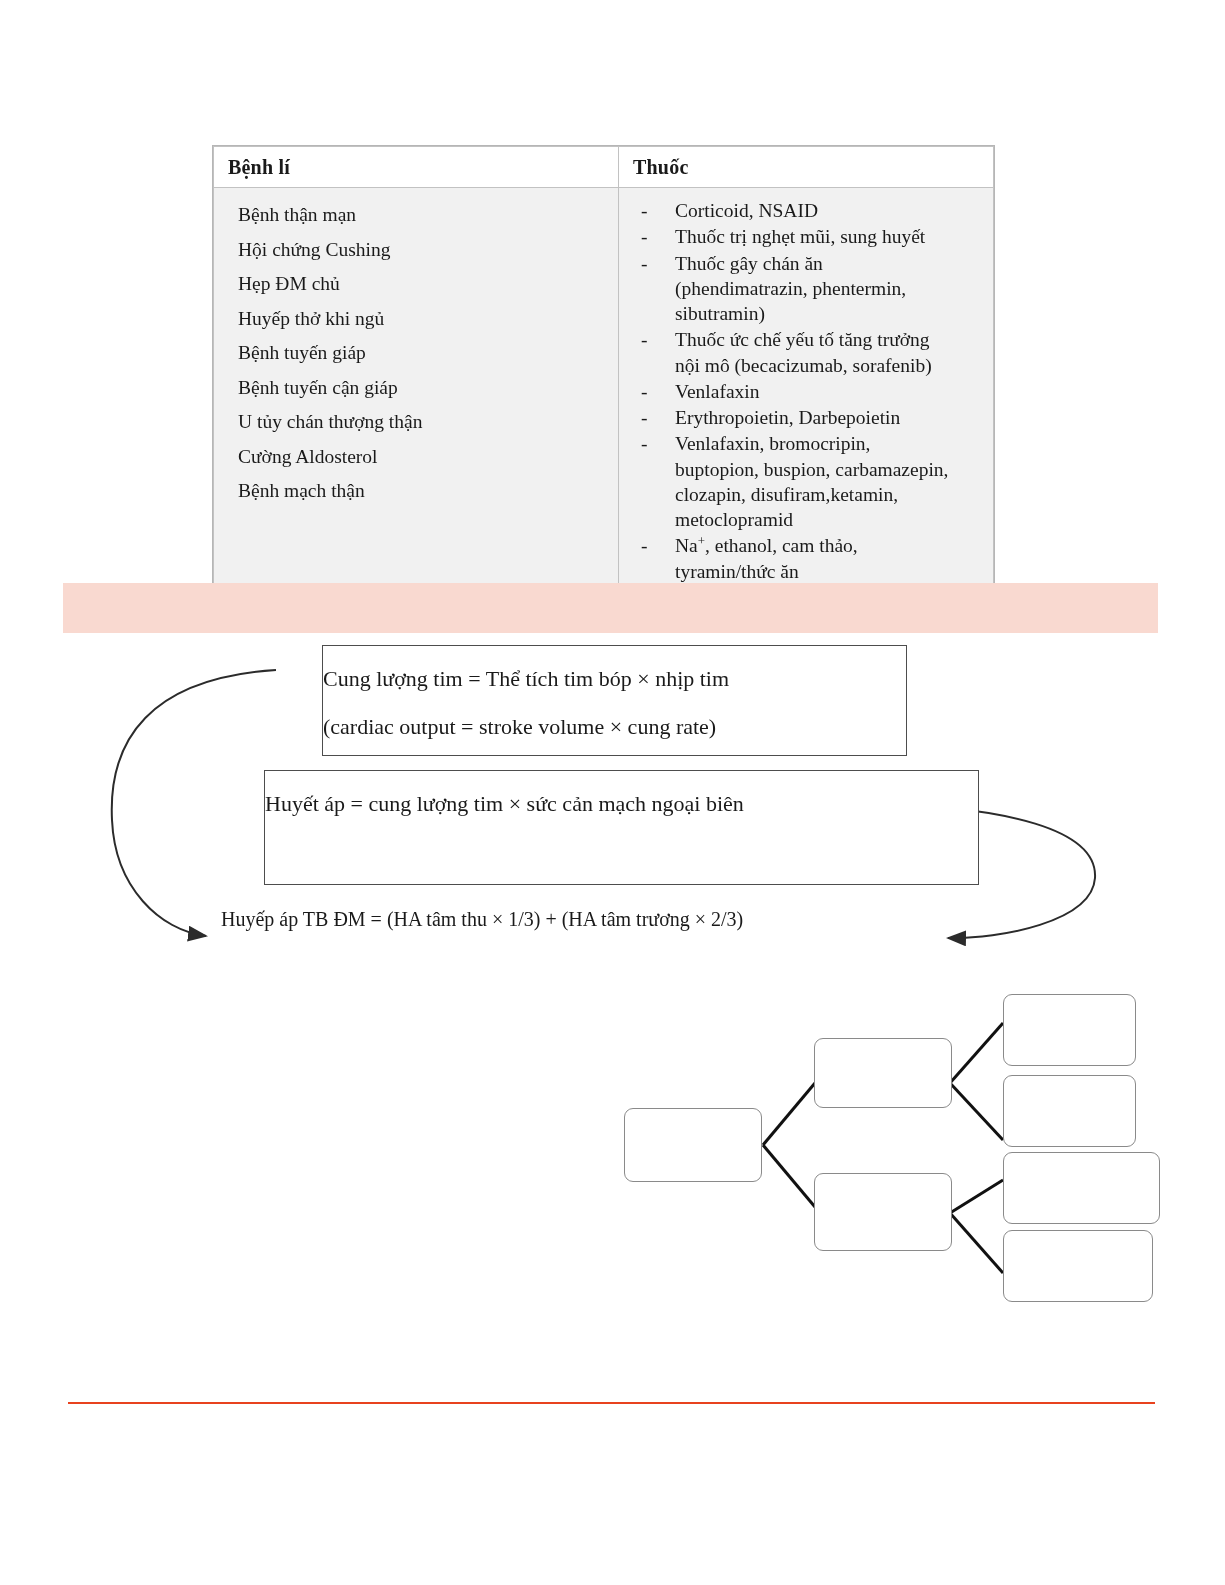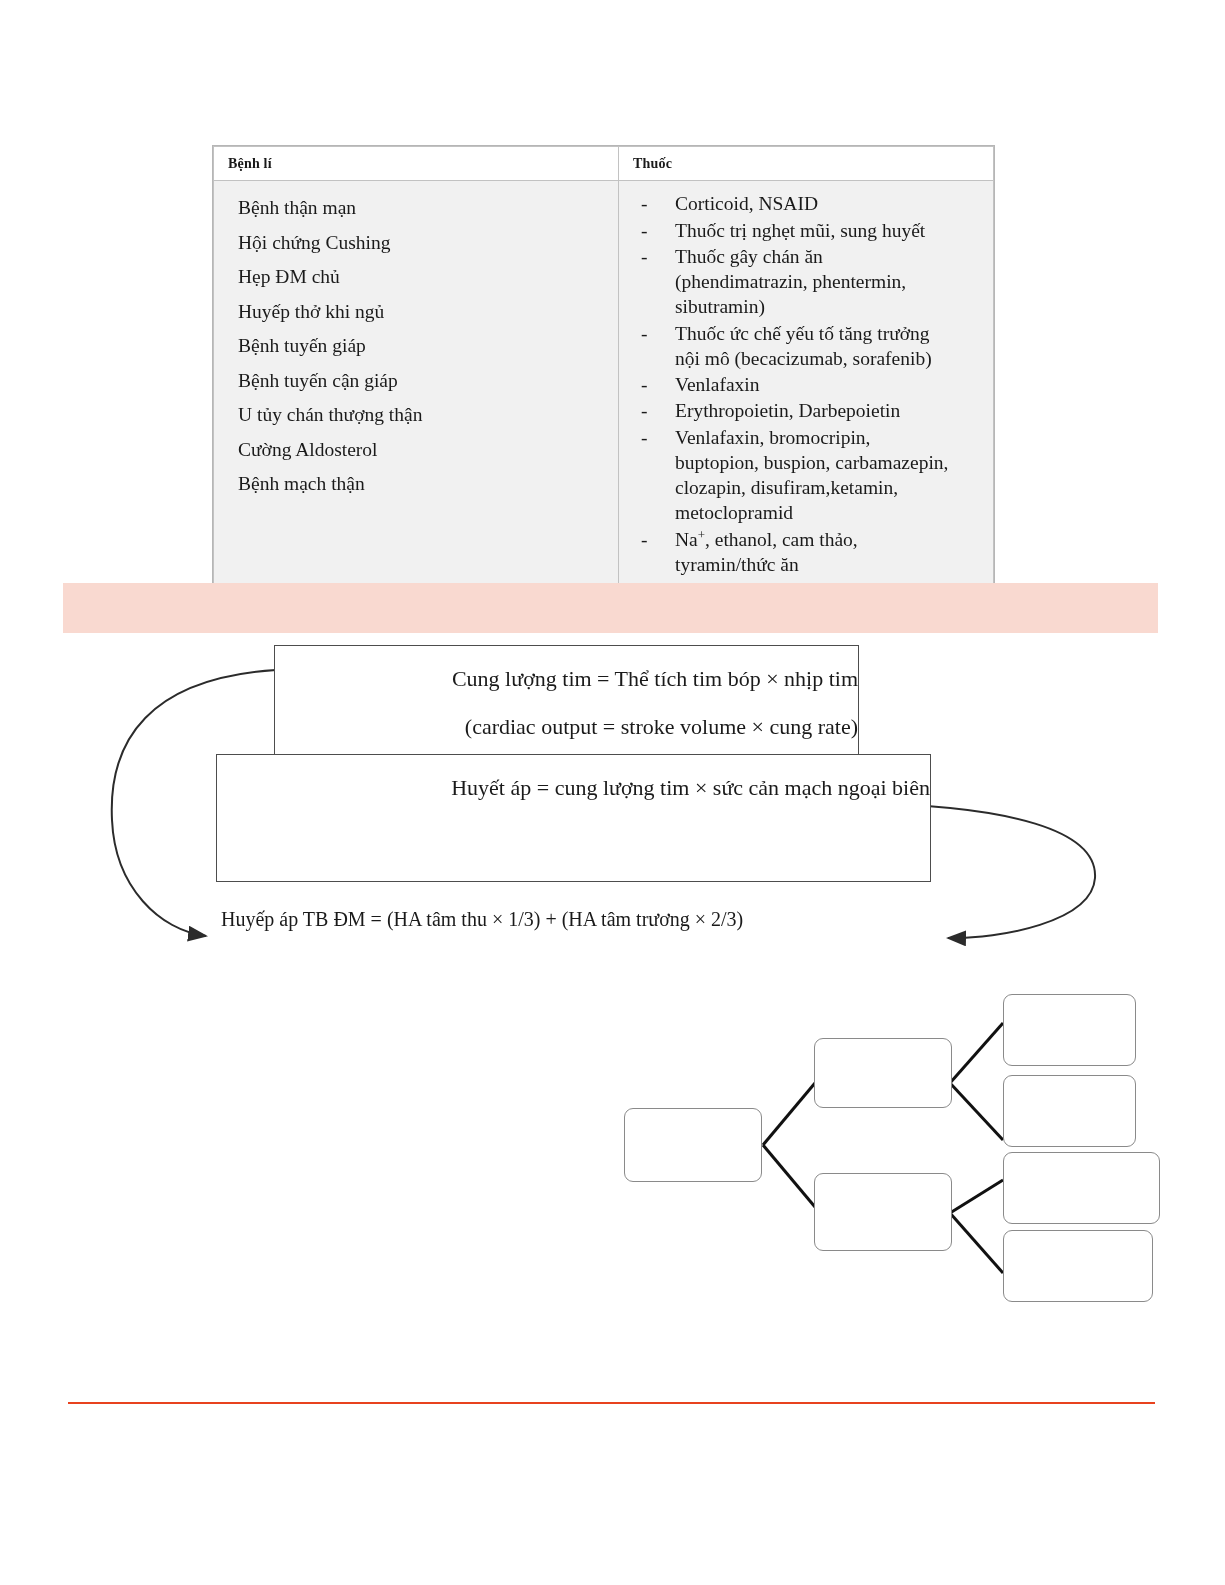--- a/index.html
+++ b/index.html
@@ -34,21 +34,21 @@
   }
   table.dz-table th,
   table.dz-table td {
     border: 1px solid #c2c2c2;
     vertical-align: top;
     padding: 0;
   }
   table.dz-table thead th {
     background: #ffffff;
     font-weight: bold;
-    font-size: 14px;
+    font-size: 20px;
     line-height: 1.1;
     padding: 9px 0 9px 14px;
     text-align: left;
     letter-spacing: .2px;
   }
   table.dz-table tbody td {
     background: #f1f1f1;
     padding: 10px 0 6px 0;
   }
   .col-left { width: 390px; }
@@ -107,40 +107,41 @@
     width: 1225px;
     height: 330px;
     overflow: visible;
     pointer-events: none;
   }
   .fbox {
     position: absolute;
     border: 1px solid #4d4d4d;
     background: #ffffff;
     box-sizing: border-box;
-    text-align: right;
+    text-align: left;
+    margin-left: 48px;
   }
   .fbox .fline {
     font-size: 22px;
     line-height: 1.2;
     white-space: nowrap;
   }
   .box1 {
     left: 274px;
     top: 15px;
     width: 585px;
     height: 111px;
     padding-top: 20px;
   }
   .box1 .fline + .fline { margin-top: 22px; }
   .box2 {
     left: 216px;
-    top: 124px;
+    top: 140px;
     width: 715px;
-    height: 128px;
+    height: 115px;
     padding-top: 20px;
   }
   .box2 .fline + .fline { margin-top: 22px; }
   .line3 {
     position: absolute;
     left: 221px;
     top: 278px;
     font-size: 20px;
     white-space: nowrap;
   }

